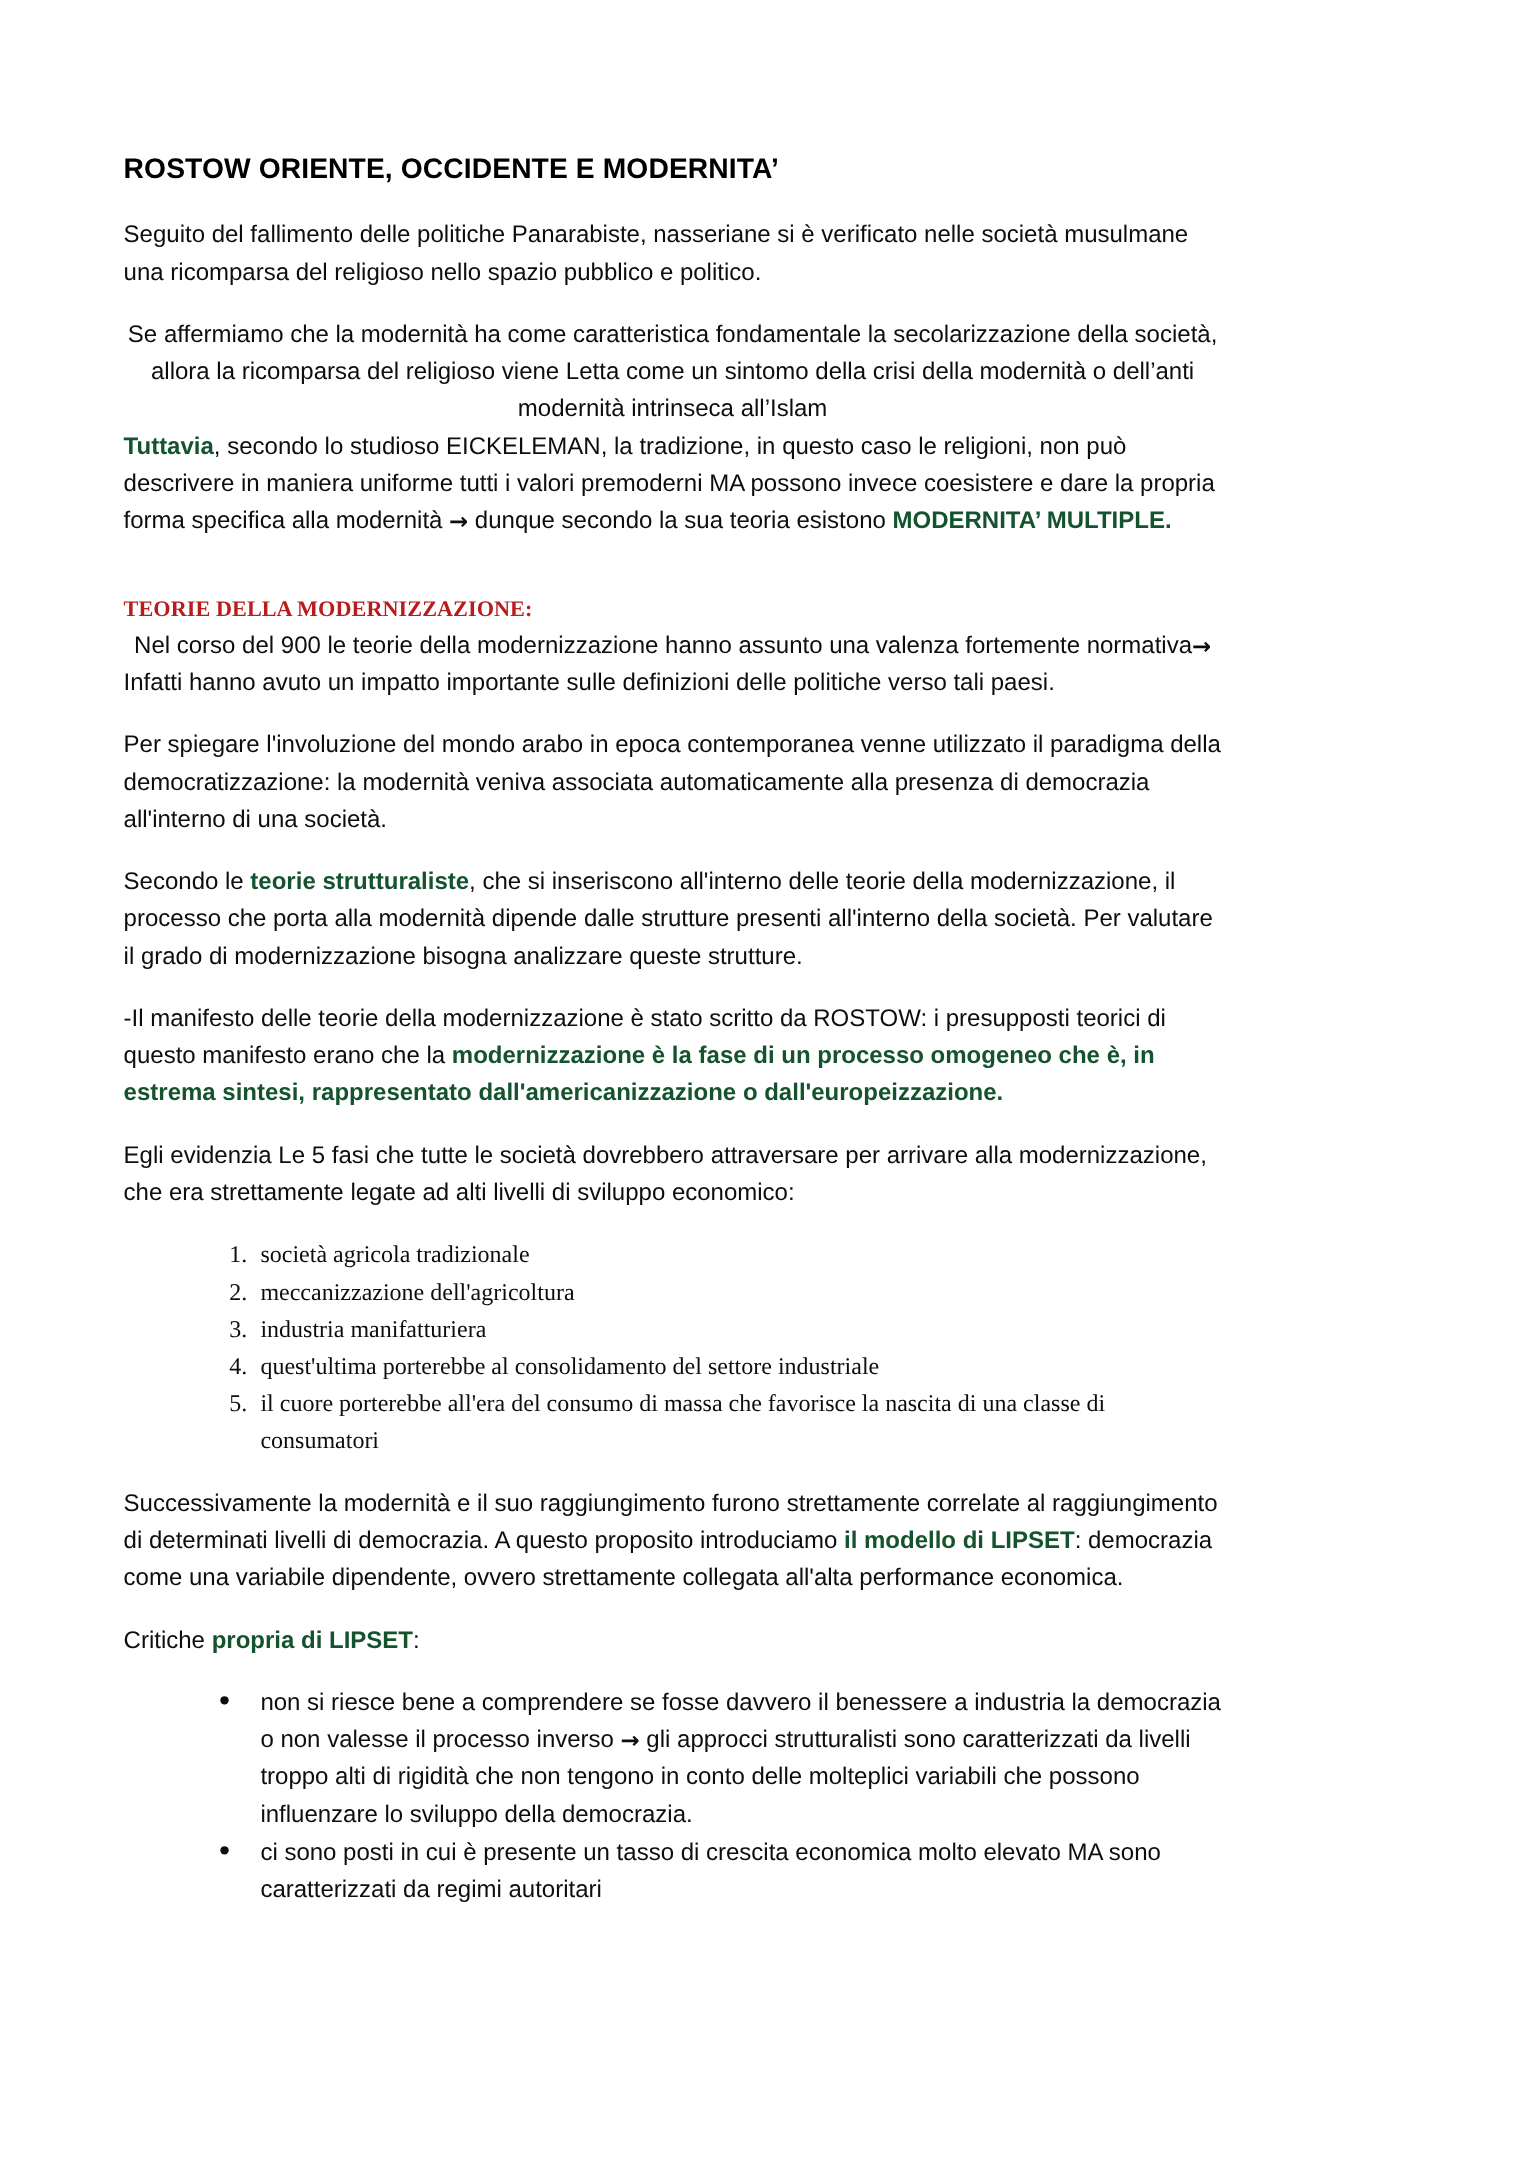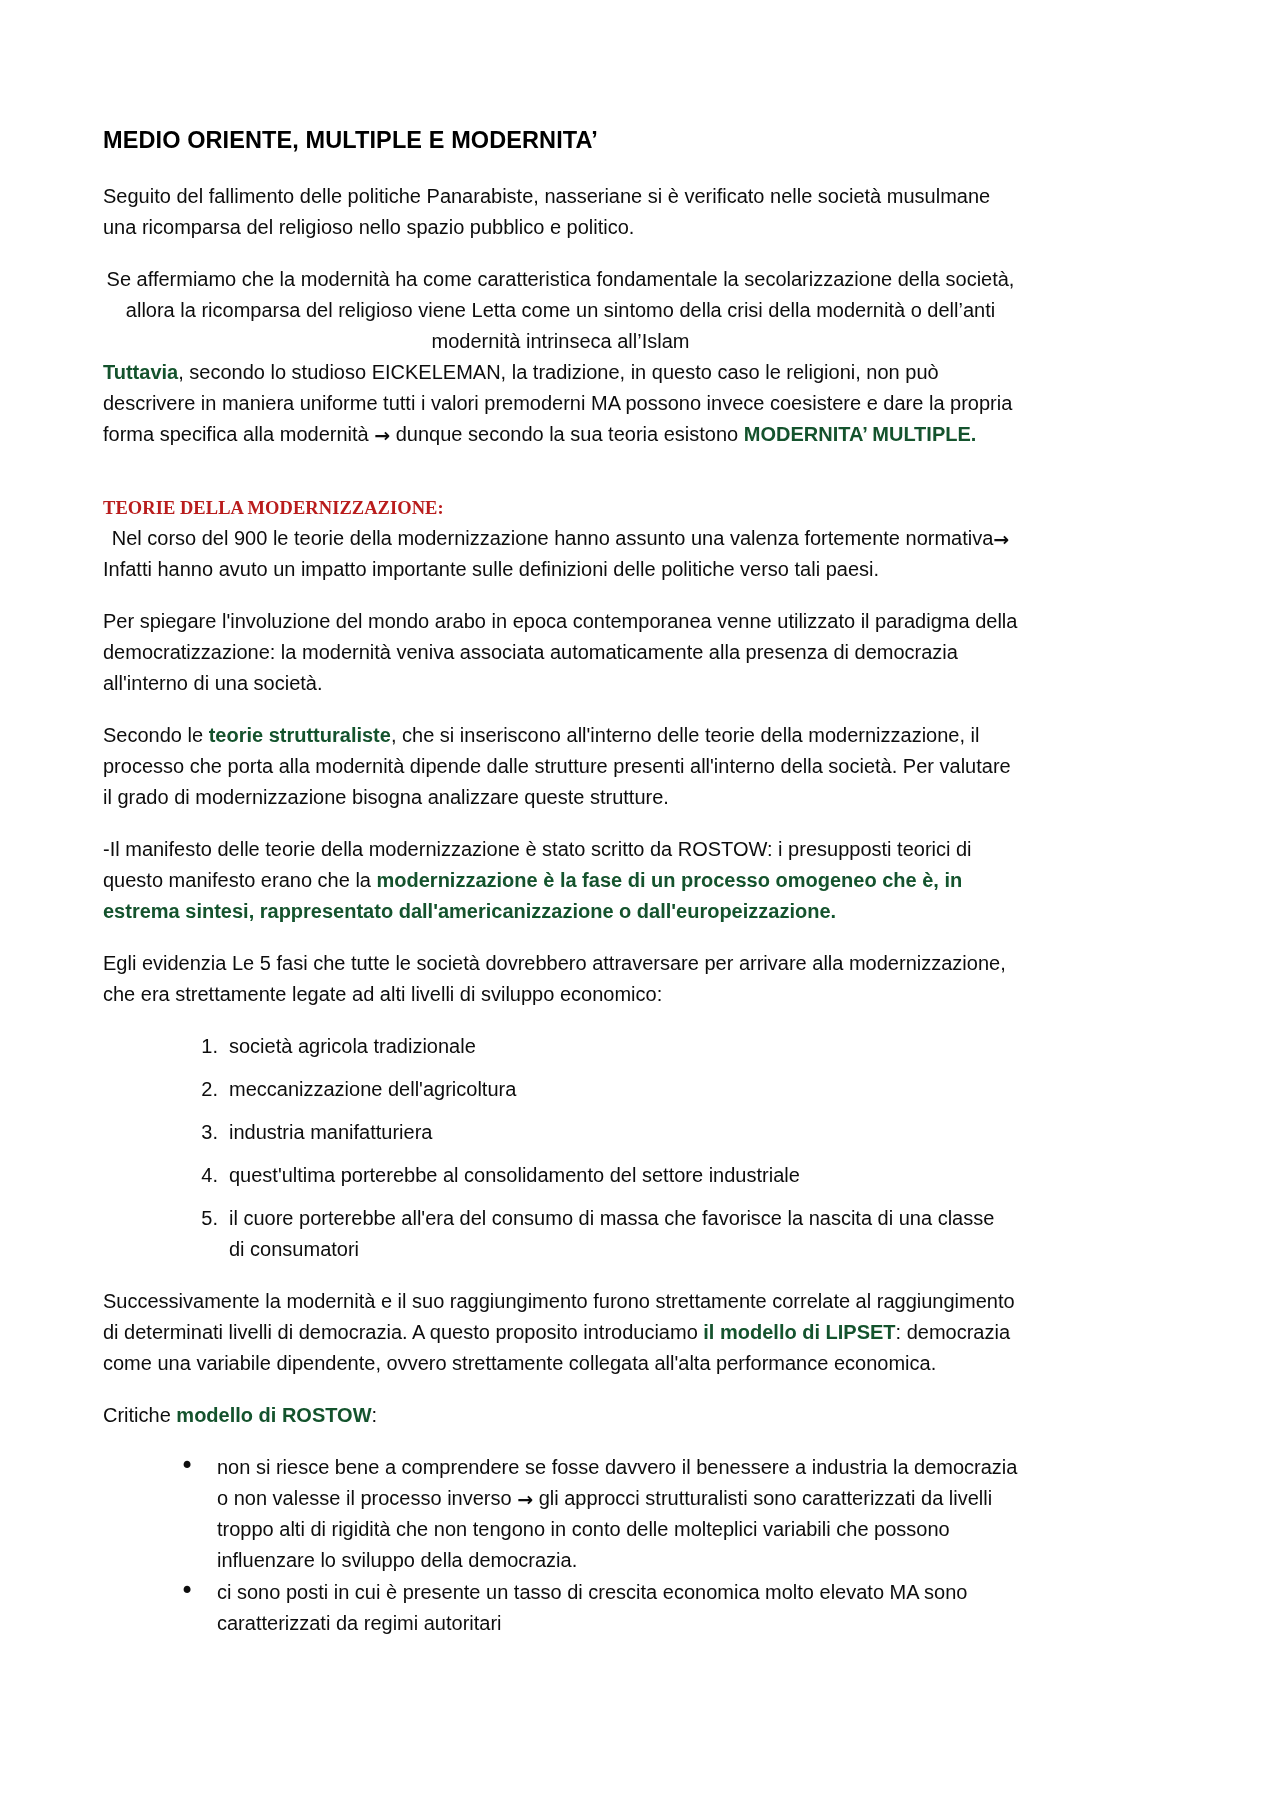--- a/index.html
+++ b/index.html
@@ -73,21 +73,22 @@
     padding: 0 0 0 75px;
     list-style: none;
     counter-reset: numitem;
   }
   ol.num-list > li {
     counter-increment: numitem;
     position: relative;
     font-size: 20px;
     line-height: 31px;
     padding-left: 39px;
-    margin: 12px;
+    margin: 0;
+    font-family: Liberation Serif, serif;
   }
   ol.num-list > li::before {
     content: counter(numitem) ".";
     position: absolute;
     left: 0;
     top: 0;
     width: 28px;
     text-align: right;
     font-size: 20px;
   }
@@ -113,21 +114,21 @@
     font-family: "DejaVu Sans", sans-serif;
   }
   .spacer-md { height: 22px; }
 </style>
 </head>
 <body>
 
 <div class="page">
   <div class="doc-body">
 
-    <h1 class="doc-title">MEDIO ORIENTE, MULTIPLE E MODERNITA’</h1>
+    <h1 class="doc-title">ROSTOW ORIENTE, OCCIDENTE E MODERNITA’</h1>
 
     <p class="para">Seguito del fallimento delle politiche Panarabiste, nasseriane si è verificato nelle società musulmane una ricomparsa del religioso nello spazio pubblico e politico.</p>
 
     <p class="para tight">Se affermiamo che la modernità ha come caratteristica fondamentale la secolarizzazione della società, allora la ricomparsa del religioso viene Letta come un sintomo della crisi della modernità o dell’anti modernità intrinseca all’Islam</p>
 
     <p class="para nogap"><b>Tuttavia</b><span>, secondo lo studioso EICKELEMAN, la tradizione, in questo caso le religioni, non può descrivere in maniera uniforme tutti i valori premoderni MA possono invece coesistere e dare la propria forma specifica alla modernità </span><span class="arrow">→</span><span> dunque secondo la sua teoria esistono </span><b>MODERNITA’ MULTIPLE.</b></p>
 
     <div class="spacer-md"></div>
 
     <p class="section-head">TEORIE DELLA MODERNIZZAZIONE:</p>
@@ -147,21 +148,21 @@
     <ol class="num-list">
       <li>società agricola tradizionale</li>
       <li>meccanizzazione dell'agricoltura</li>
       <li>industria manifatturiera</li>
       <li>quest'ultima porterebbe al consolidamento del settore industriale</li>
       <li>il cuore porterebbe all'era del consumo di massa che favorisce la nascita di una classe di consumatori</li>
     </ol>
 
     <p class="para"><span>Successivamente la modernità e il suo raggiungimento furono strettamente correlate al raggiungimento di determinati livelli di democrazia. A questo proposito introduciamo </span><b>il modello di LIPSET</b><span>: democrazia come una variabile dipendente, ovvero strettamente collegata all'alta performance economica.</span></p>
 
-    <p class="para"><span>Critiche </span><b>modello di ROSTOW</b><span>:</span></p>
+    <p class="para"><span>Critiche </span><b>propria di LIPSET</b><span>:</span></p>
 
     <ul class="bullet-list">
       <li><span>non si riesce bene a comprendere se fosse davvero il benessere a industria la democrazia o non valesse il processo inverso </span><span class="arrow">→</span><span> gli approcci strutturalisti sono caratterizzati da livelli troppo alti di rigidità che non tengono in conto delle molteplici variabili che possono influenzare lo sviluppo della democrazia.</span></li>
       <li><span>ci sono posti in cui è presente un tasso di crescita economica molto elevato MA sono caratterizzati da regimi autoritari</span></li>
     </ul>
 
   </div>
 </div>
 
 </body></html>

